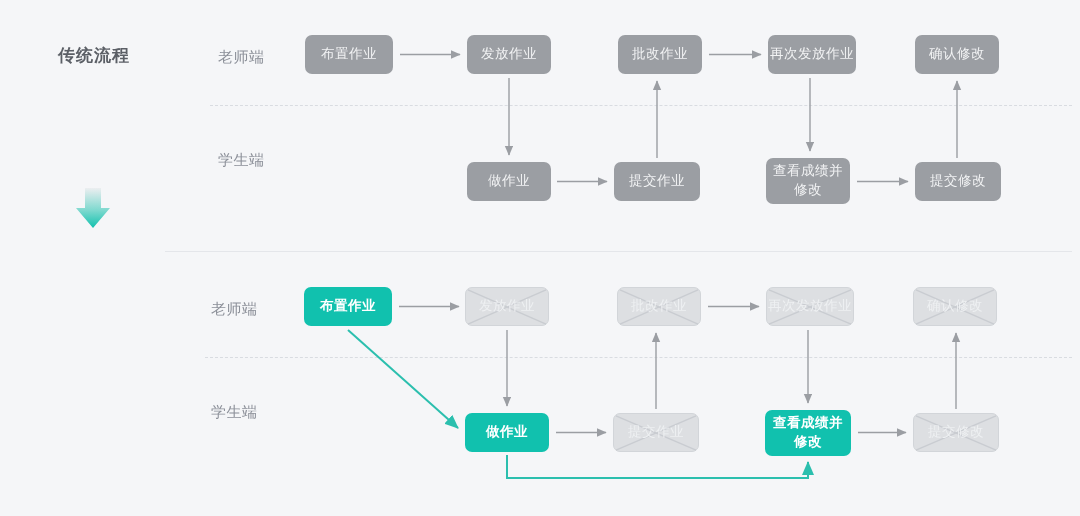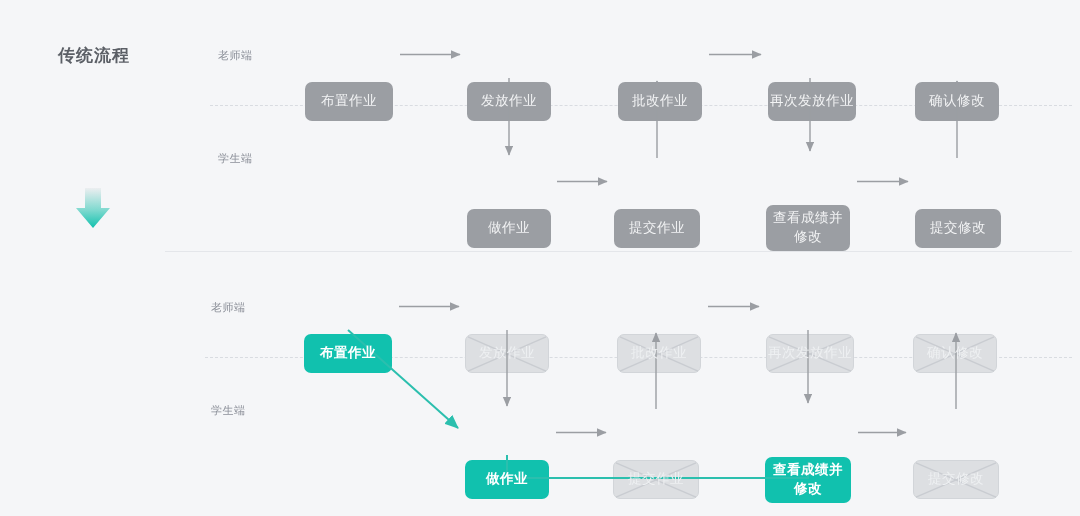--- a/index.html
+++ b/index.html
@@ -25,40 +25,39 @@
     position: absolute;
     font-size: 17px;
     font-weight: 700;
     color: #5b5f66;
     letter-spacing: 1px;
     white-space: nowrap;
   }
   
   .lane-label {
     position: absolute;
-    font-size: 11px;
+    font-size: 15px;
     color: #8c9099;
     letter-spacing: 0.5px;
     white-space: nowrap;
   }
 
   
   .node {
     position: absolute;
     border-radius: 7px;
     display: flex;
     align-items: center;
     justify-content: center;
     text-align: center;
     font-size: 13.5px;
     letter-spacing: 0.5px;
     line-height: 1.38;
     box-sizing: border-box;
     color: #ffffff;
-    margin-top: 47px;
   }
   .node.gray {
     background: #9b9ea3;
     color: #f2f3f4;
   }
   .node.teal {
     background: #11c1ae;
     color: #ffffff;
     font-weight: 700;
   }

